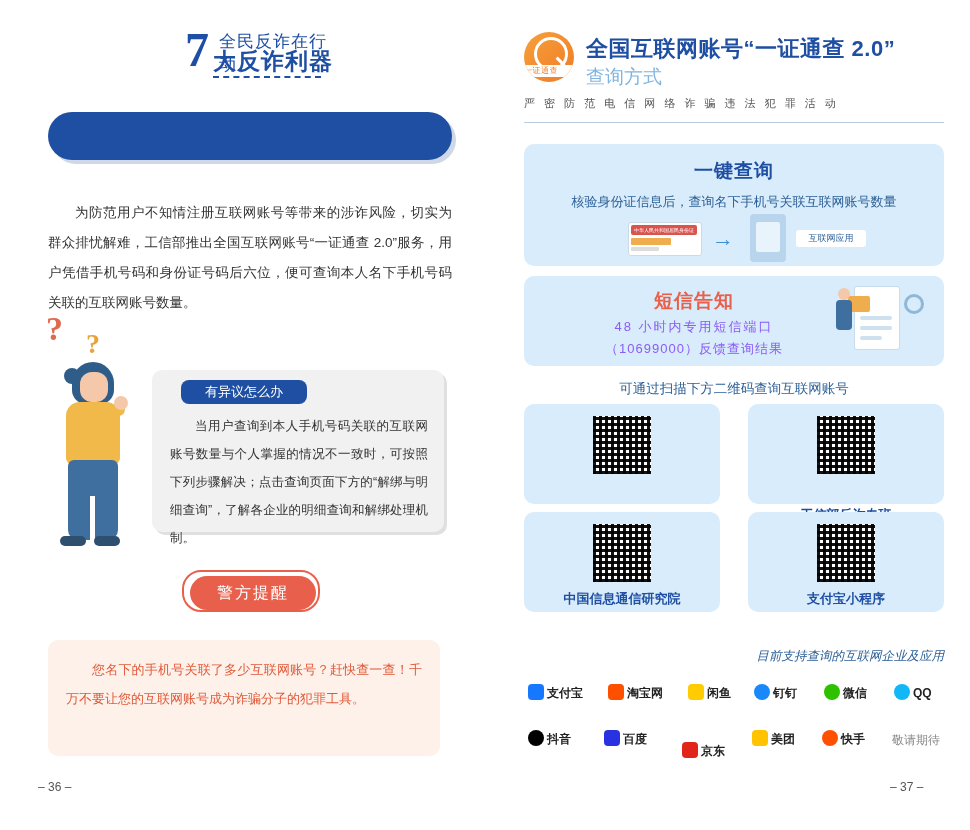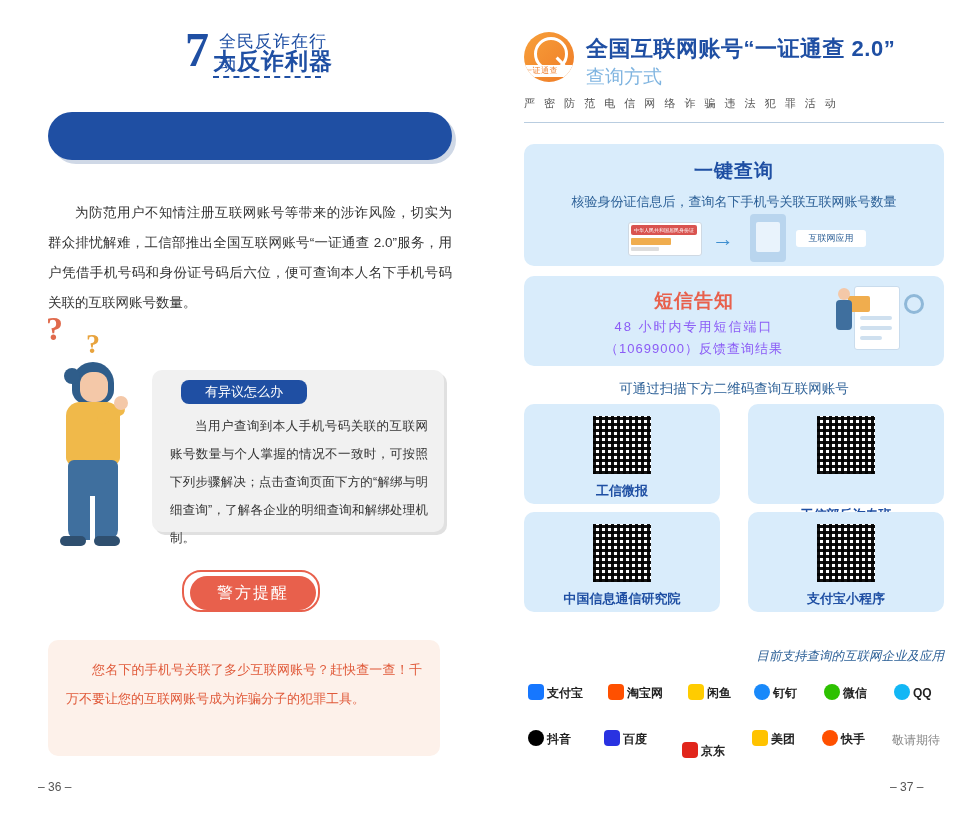--- a/index.html
+++ b/index.html
@@ -538,21 +538,20 @@
     <div class="c2-line" style="left:360px; top:336px; width:22px;"></div>
     <div class="c2-badge"></div>
     <div class="c2-head"></div>
     <div class="c2-person"></div>
     <div class="c2-gear"></div>
 
     <div class="qr-note">可通过扫描下方二维码查询互联网账号</div>
 
     <div class="qr-card" style="left:24px; top:404px;"></div>
     <div class="qr-img" style="left:93px; top:416px;"></div>
-    <div class="qr-label" style="left:24px; top:482px;">工信微报</div>
 
     <div class="qr-card" style="left:248px; top:404px;"></div>
     <div class="qr-img" style="left:317px; top:416px;"></div>
     <div class="qr-label" style="left:248px; top:506px;">工信部反诈专班</div>
 
     <div class="qr-card" style="left:24px; top:512px;"></div>
     <div class="qr-img" style="left:93px; top:524px;"></div>
     <div class="qr-label" style="left:24px; top:590px;">中国信息通信研究院</div>
 
     <div class="qr-card" style="left:248px; top:512px;"></div>

